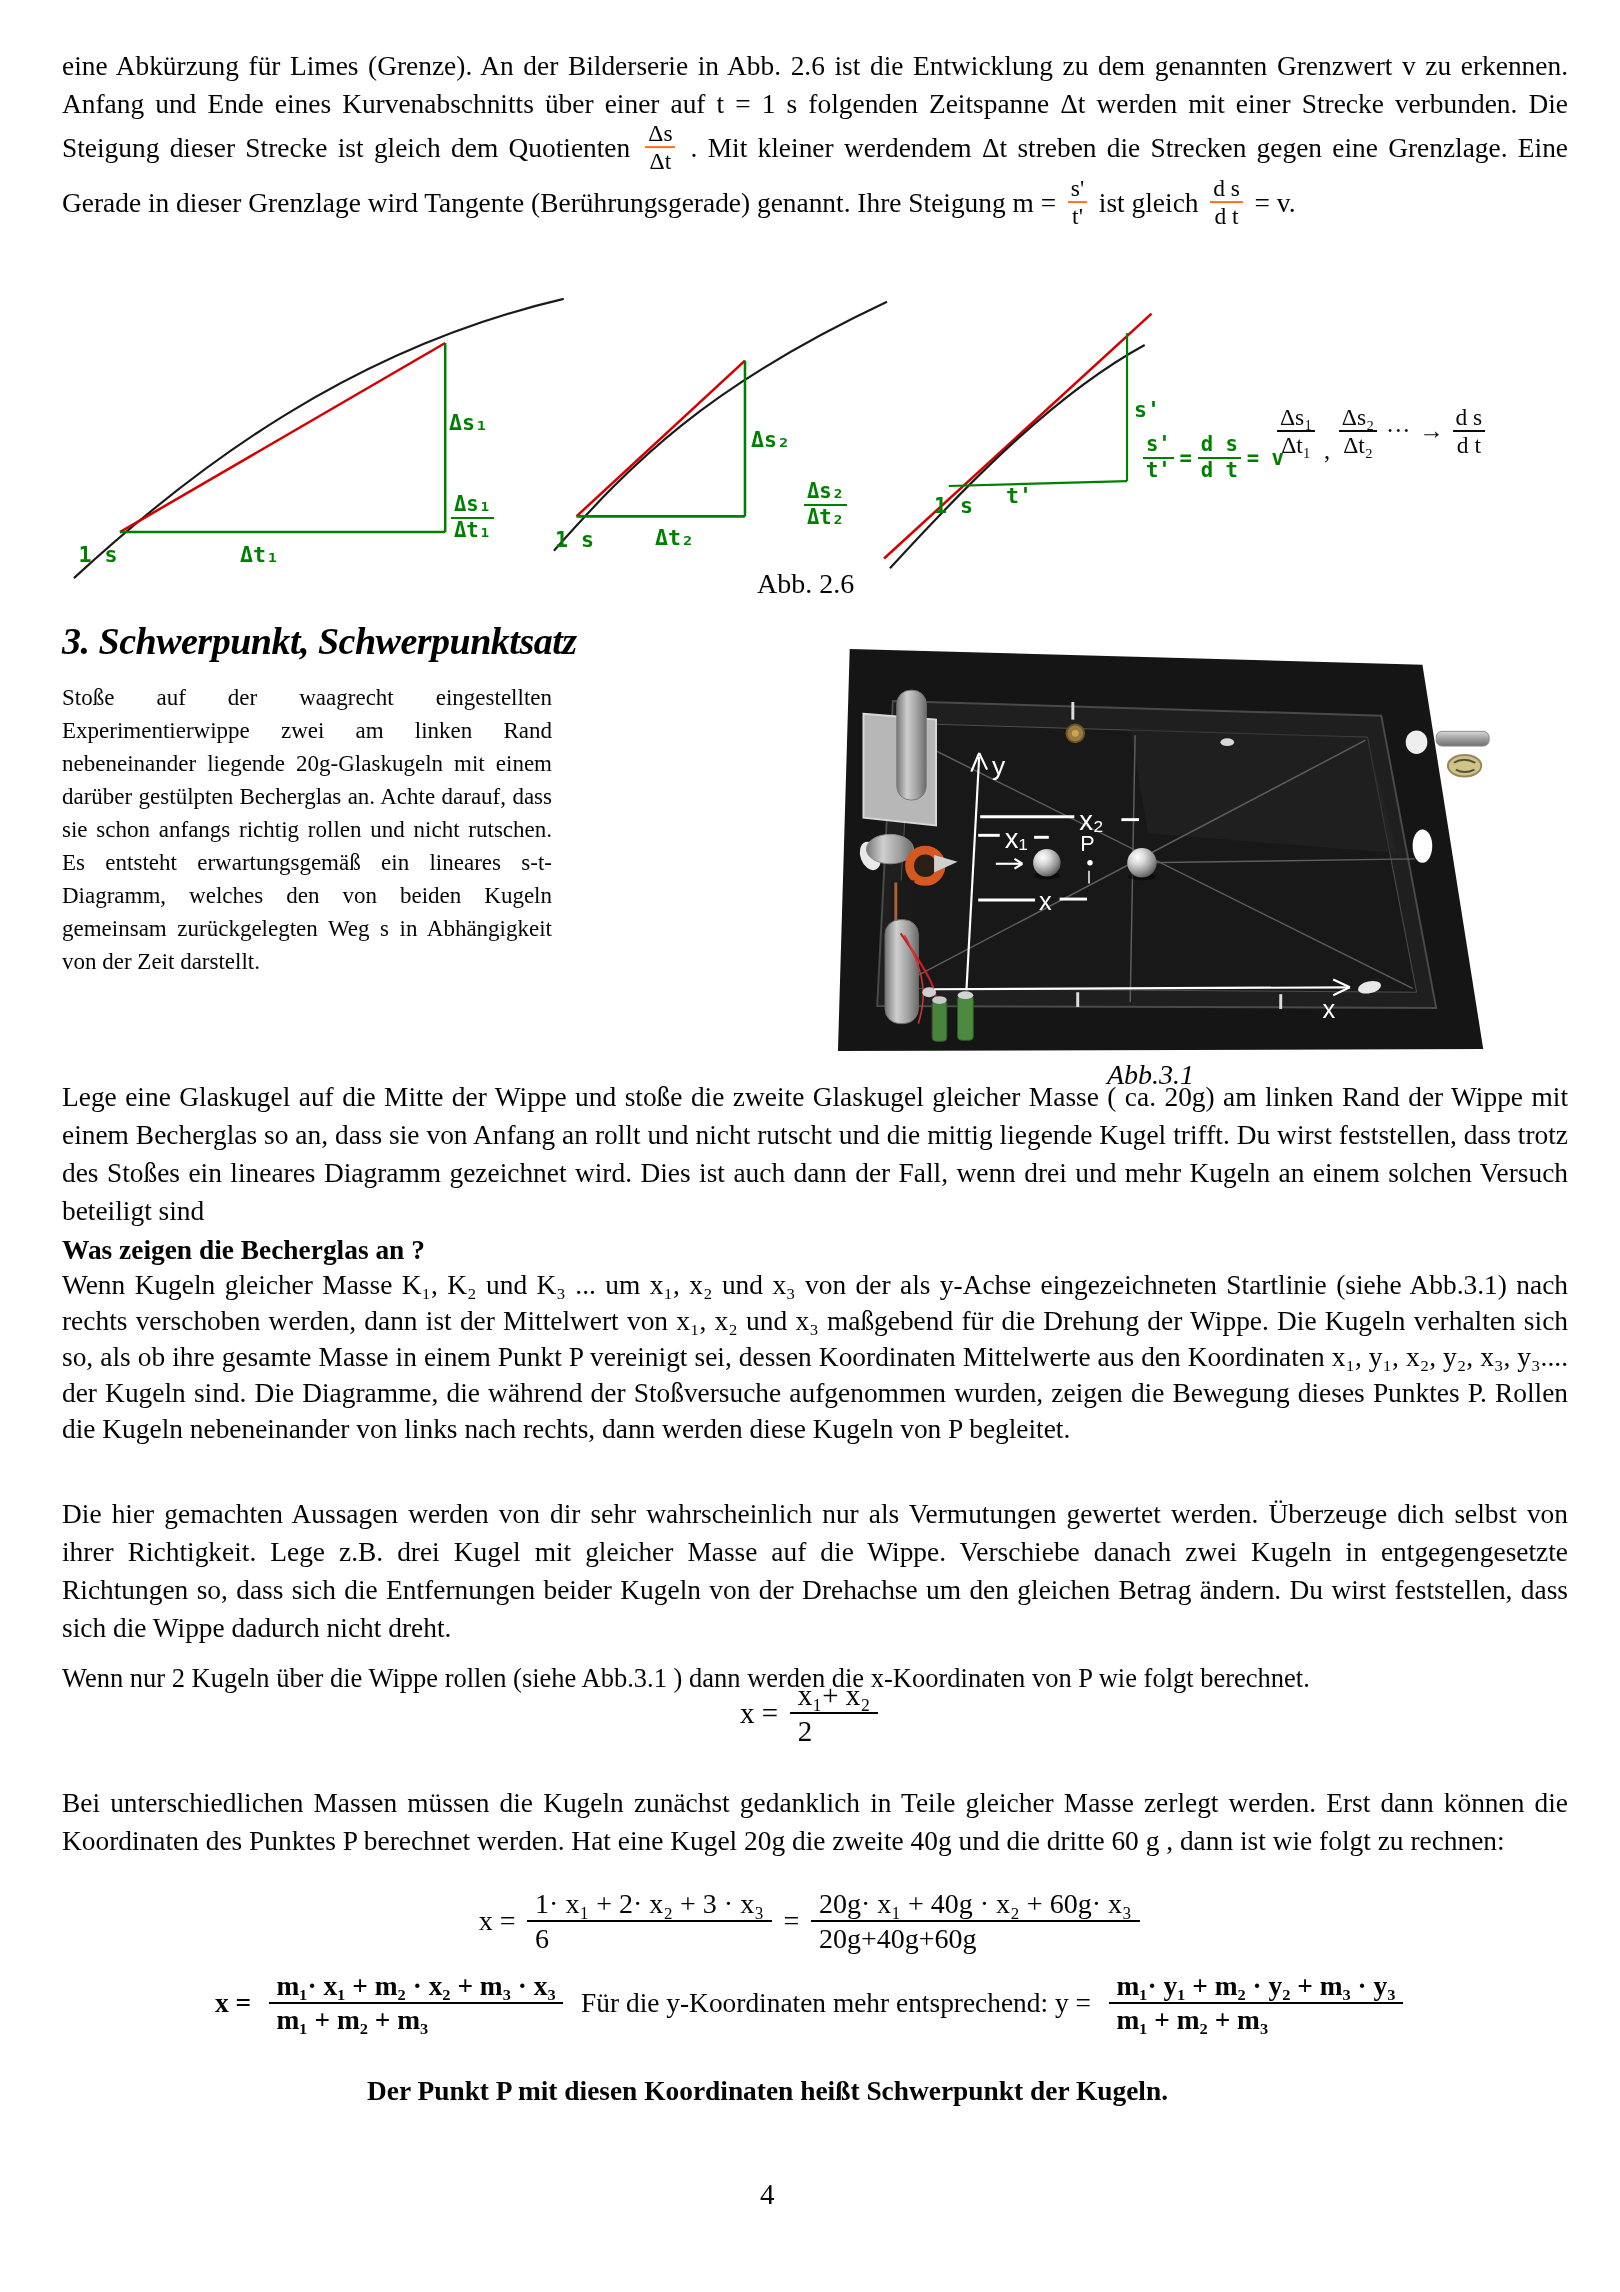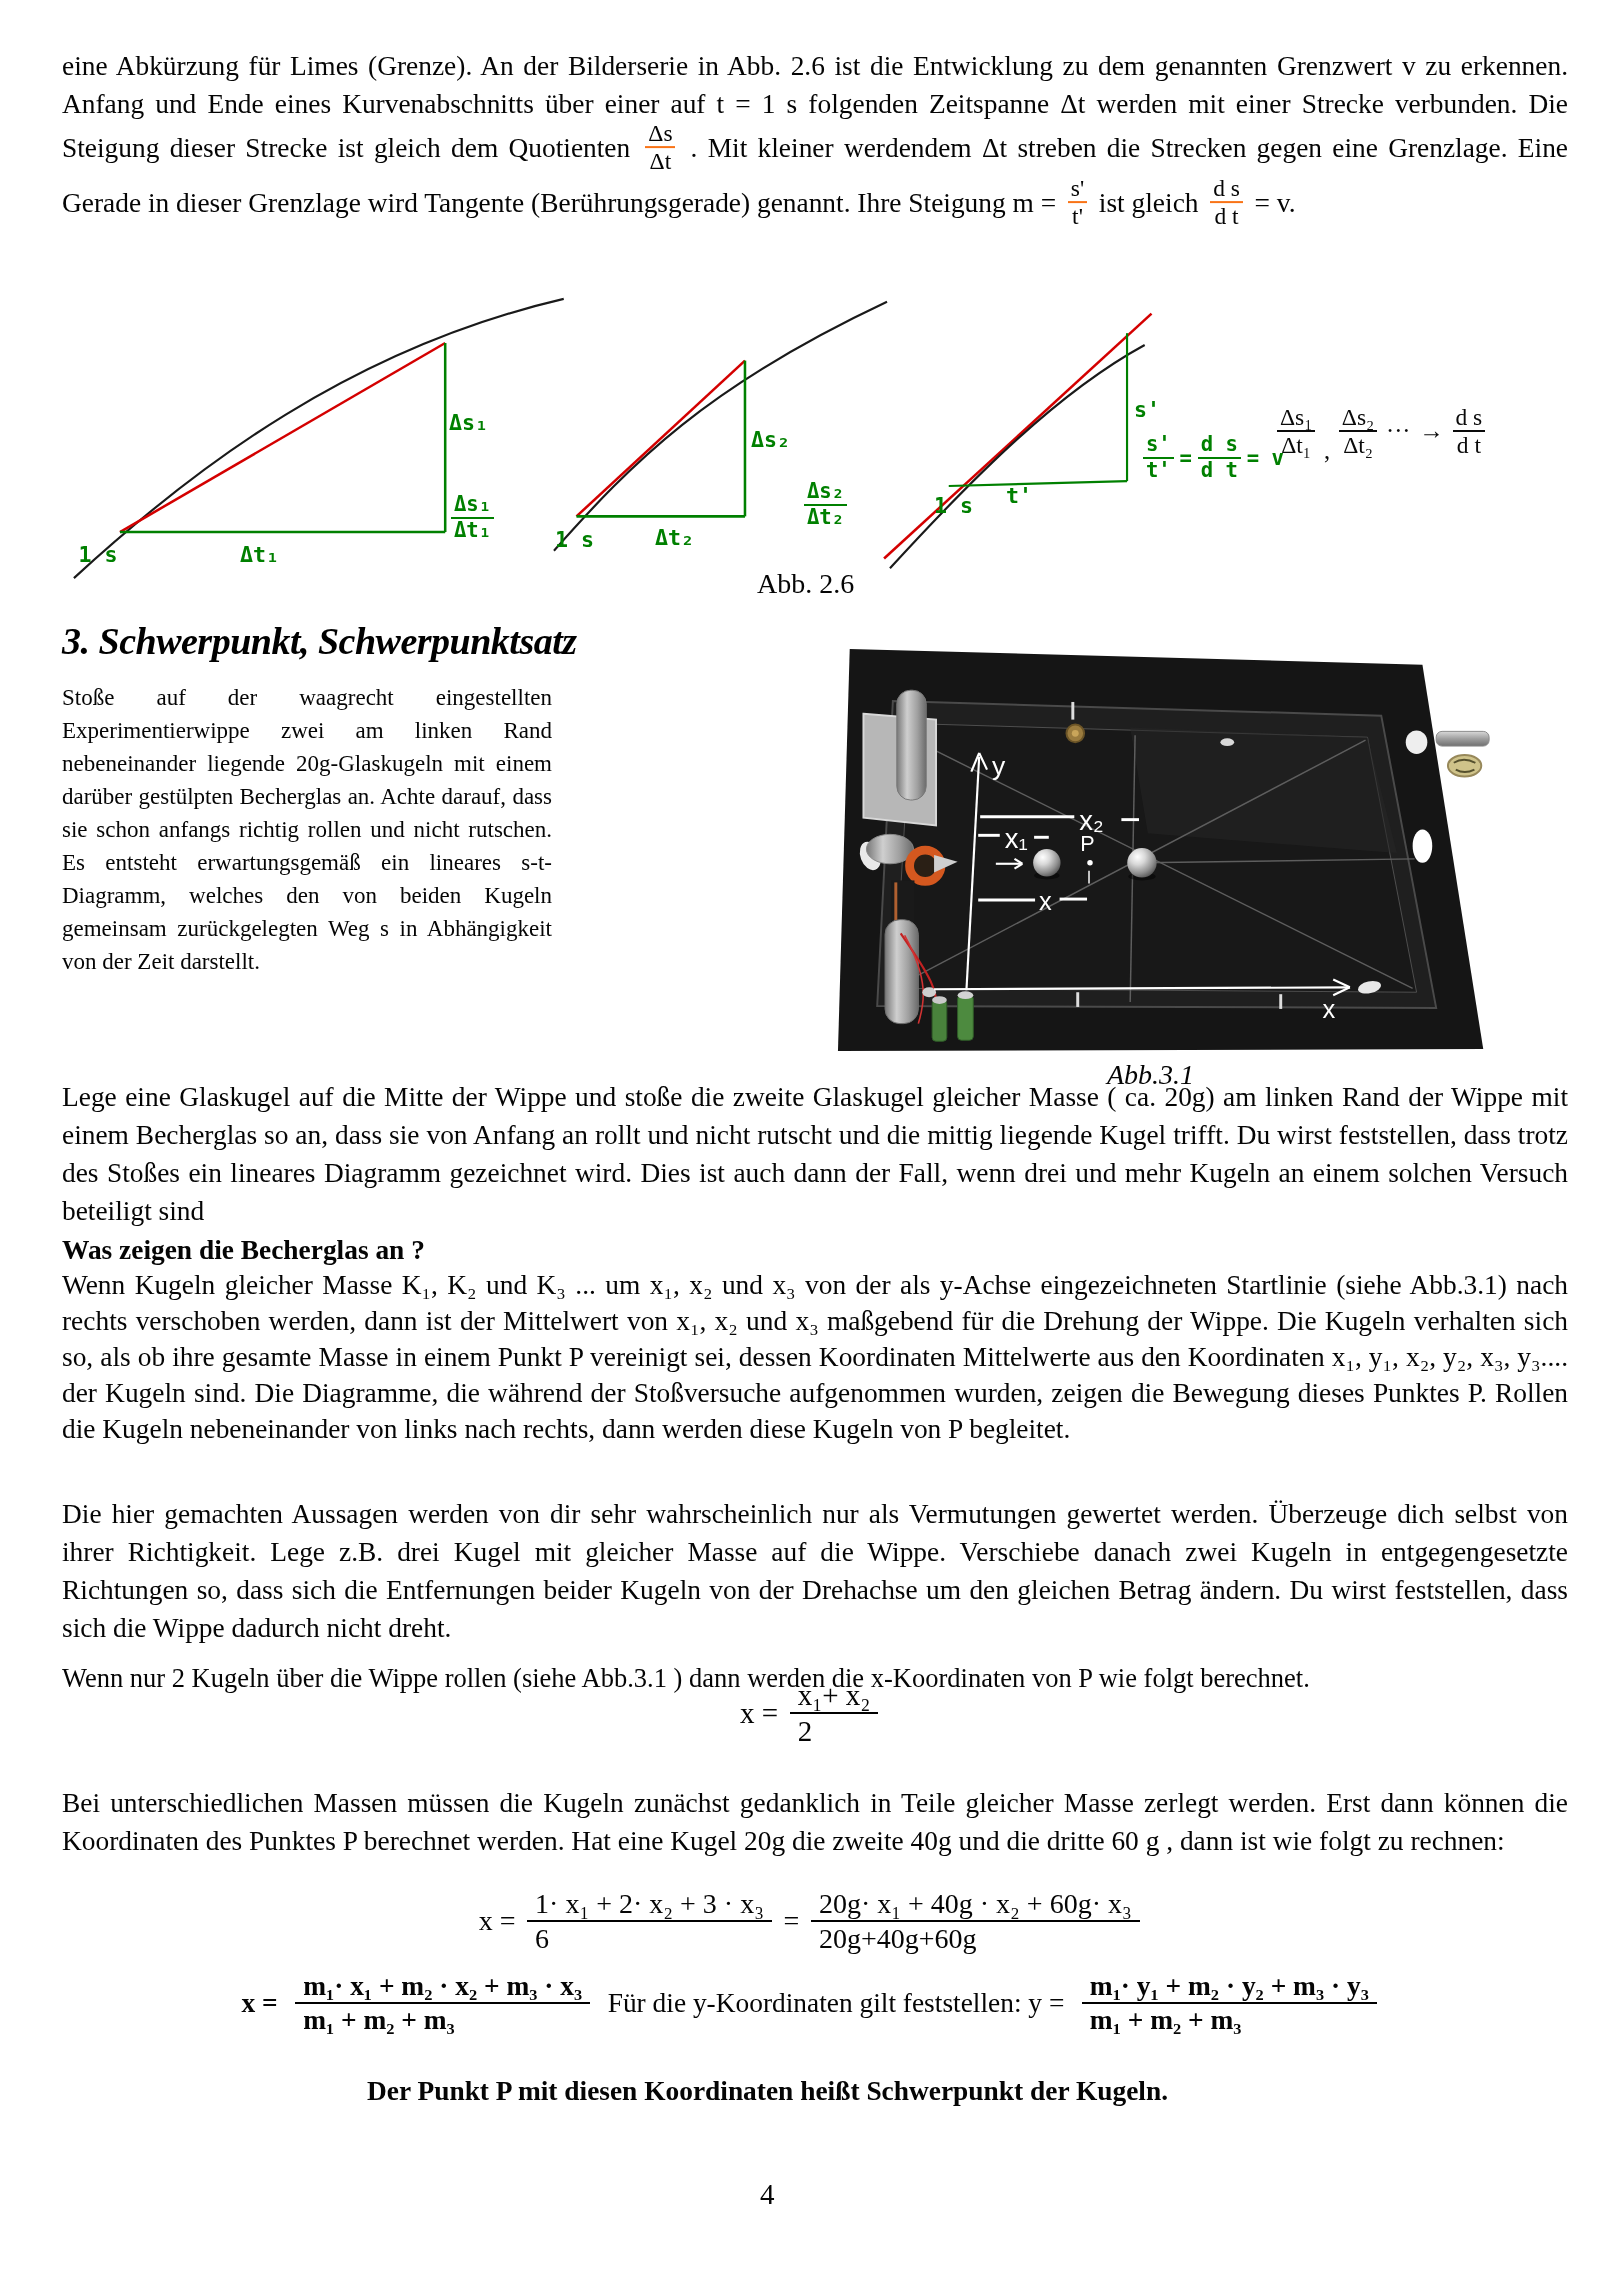--- a/index.html
+++ b/index.html
@@ -285,21 +285,21 @@
         <span class="fd">20g+40g+60g</span>
       </span>
   </div>
 
   <div class="formula" style="left:62px;top:1970px;width:1506px;font-size:27.4px;gap:5.9px;">
     <span class="boldtxt">x =</span>
     <span class="dfrac boldtxt">
         <span class="fn">m₁· x₁ + m₂ · x₂ + m₃ · x₃</span>
         <span class="fd">m₁ + m₂ + m₃</span>
       </span>
-    <span>Für die y-Koordinaten gilt feststellen: y =</span>
+    <span>Für die y-Koordinaten mehr entsprechend: y =</span>
     <span class="dfrac boldtxt">
         <span class="fn">m₁· y₁ + m₂ · y₂ + m₃ · y₃</span>
         <span class="fd">m₁ + m₂ + m₃</span>
       </span>
   </div>
 
   <div class="formula boldtxt" style="left:62px;top:2076px;width:1411px;font-size:27.4px;">Der Punkt P  mit diesen Koordinaten heißt Schwerpunkt der Kugeln.</div>
 
   <div class="pageno" style="left:760px;top:2178px;">4</div>
 

